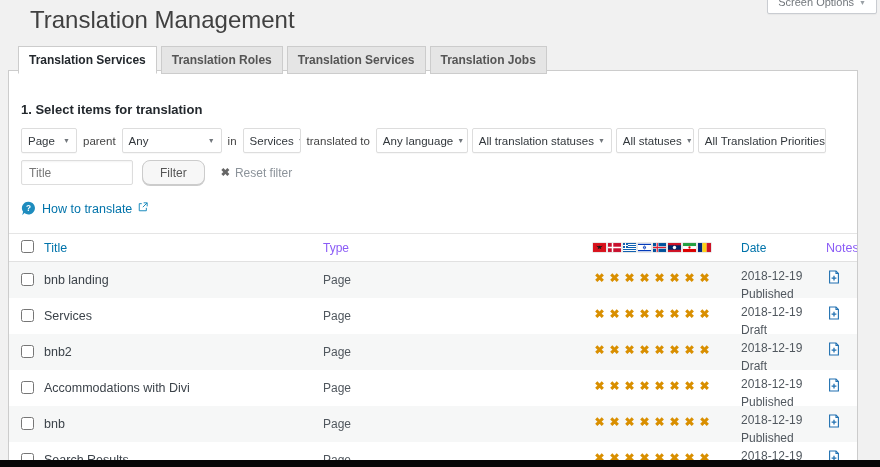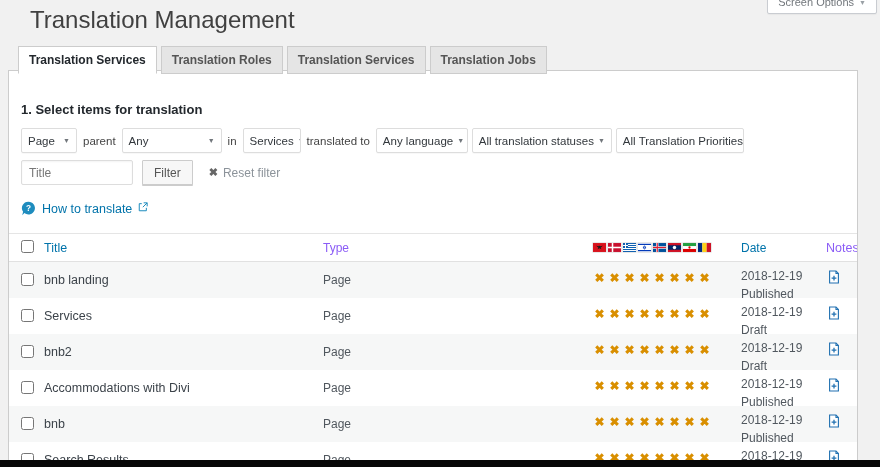--- a/index.html
+++ b/index.html
@@ -43,22 +43,22 @@
   .w-type{width:56px}.w-parent{width:100px}.w-srclang{width:58px}.w-tgtlang{width:92px}
   .w-transtatus{width:140px}.w-status{width:78px}.w-priority{width:128px}
   .flabel{padding:0 2px}
   .filter-row2{display:flex;align-items:center;margin-top:7px}
   .title-input{
     width:112px;height:25px;border:1px solid #ddd;border-radius:2px;padding:0 7px;
     font-size:12px;color:#32373c;font-family:"Liberation Sans",sans-serif;box-shadow:inset 0 1px 2px rgba(0,0,0,.05);
   }
   .title-input::placeholder{color:#777;opacity:1}
   .filter-btn{
-    margin-left:9px;background:#f7f7f7;border:1px solid #ccc;border-radius:1px;height:25px;
-    padding:0 11px;font-size:12px;color:#555;font-family:"Liberation Sans",sans-serif;cursor:pointer;
+    margin-left:9px;background:#f7f7f7;border:1px solid #ccc;border-radius:8px;height:25px;
+    padding:0 17px;font-size:12px;color:#555;font-family:"Liberation Sans",sans-serif;cursor:pointer;
     box-shadow:0 1px 0 #ccc;
   }
   .reset-link{margin-left:16px;display:inline-flex;align-items:center;gap:5px;font-size:12px;color:#8c939a;cursor:pointer;text-decoration:none}
   .reset-link .reset-x{color:#666;font-size:11px;font-weight:bold}
   
   .help-row{margin-top:16px}
   .help-link{display:inline-flex;align-items:center;gap:6px;color:#0073aa;font-size:12.5px;text-decoration:none;cursor:pointer}
   
   .items-table{margin:14px -12px 0;border-top:1px solid #e5e5e5}
   .t-row{
@@ -122,20 +122,23 @@
       <span class="sel w-srclang">
           <span>Services</span>
         </span>
       <span class="flabel">translated to</span>
       <span class="sel w-tgtlang">
           <span>Any language</span>
         </span>
       <span class="sel w-transtatus">
           <span>All translation statuses</span>
         </span>
+      <span class="sel w-status">
+          <span>All statuses</span>
+        </span>
       <span class="sel w-priority">
           <span>All Translation Priorities</span>
         </span>
     </div>
 
     <div class="filter-row2">
       <input class="title-input" type="text" placeholder="Title" style="">
       <button class="filter-btn">Filter</button>
       <a class="reset-link">
         <span class="reset-x">✖</span>

